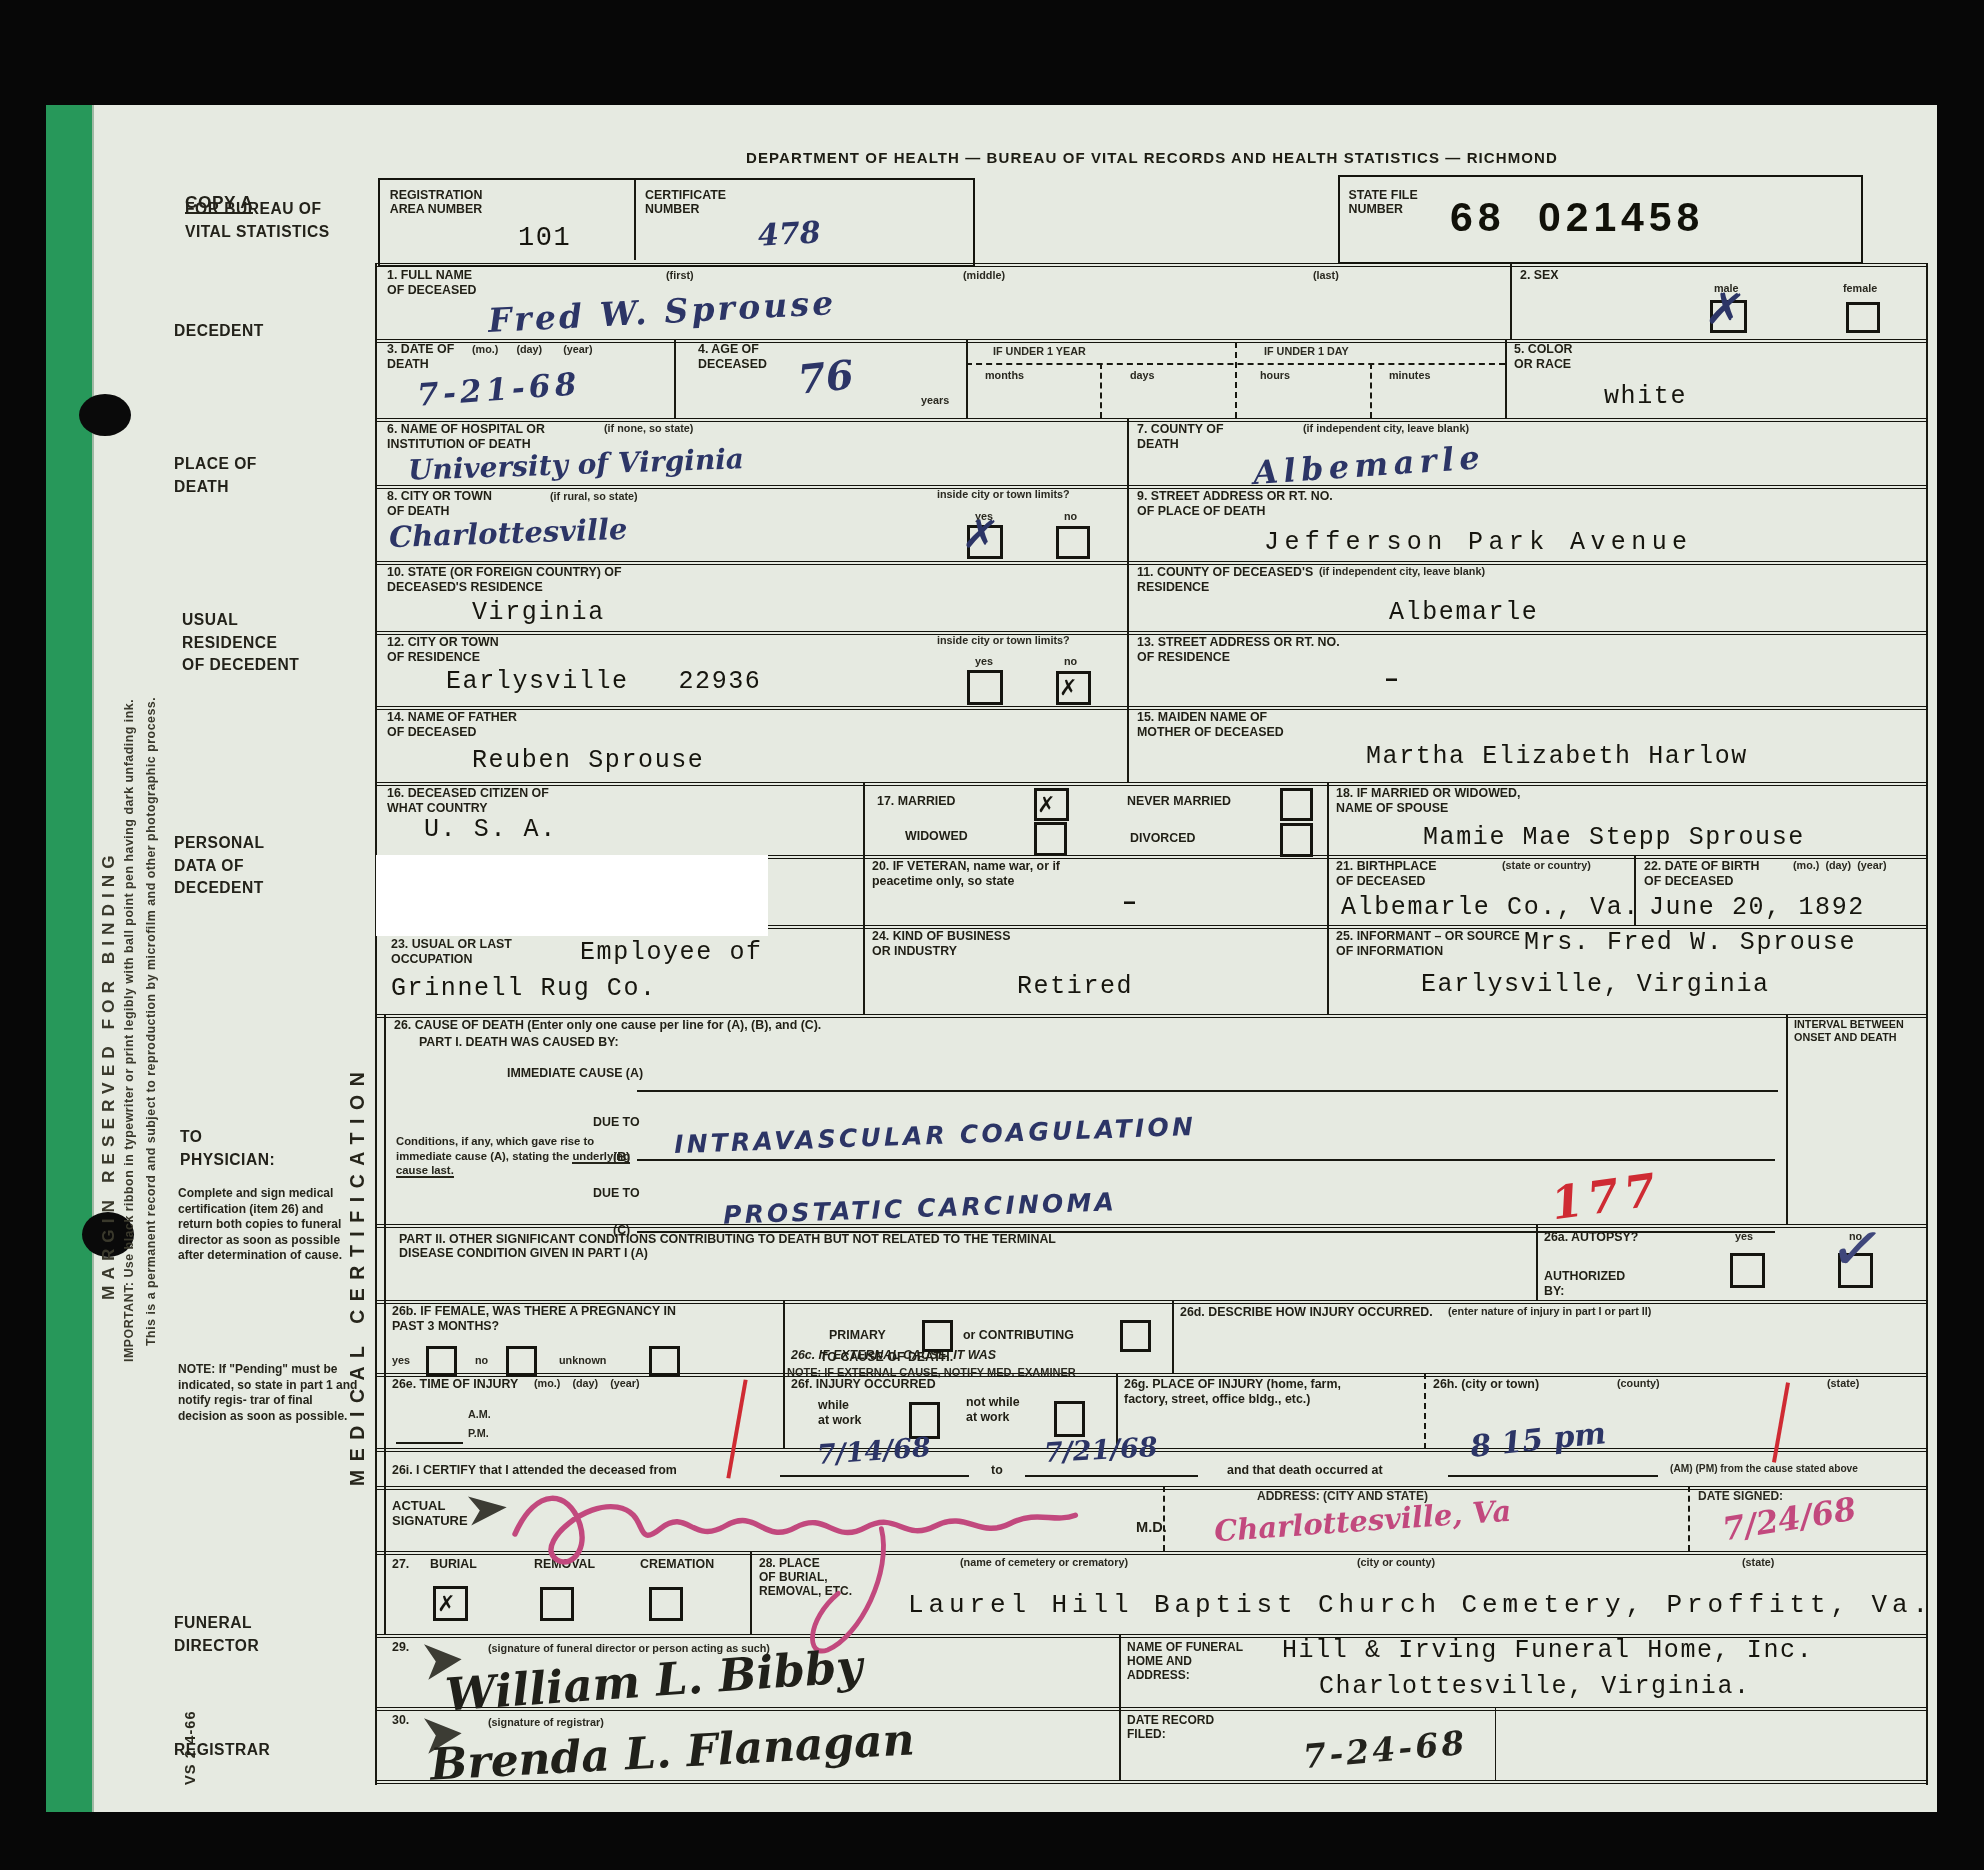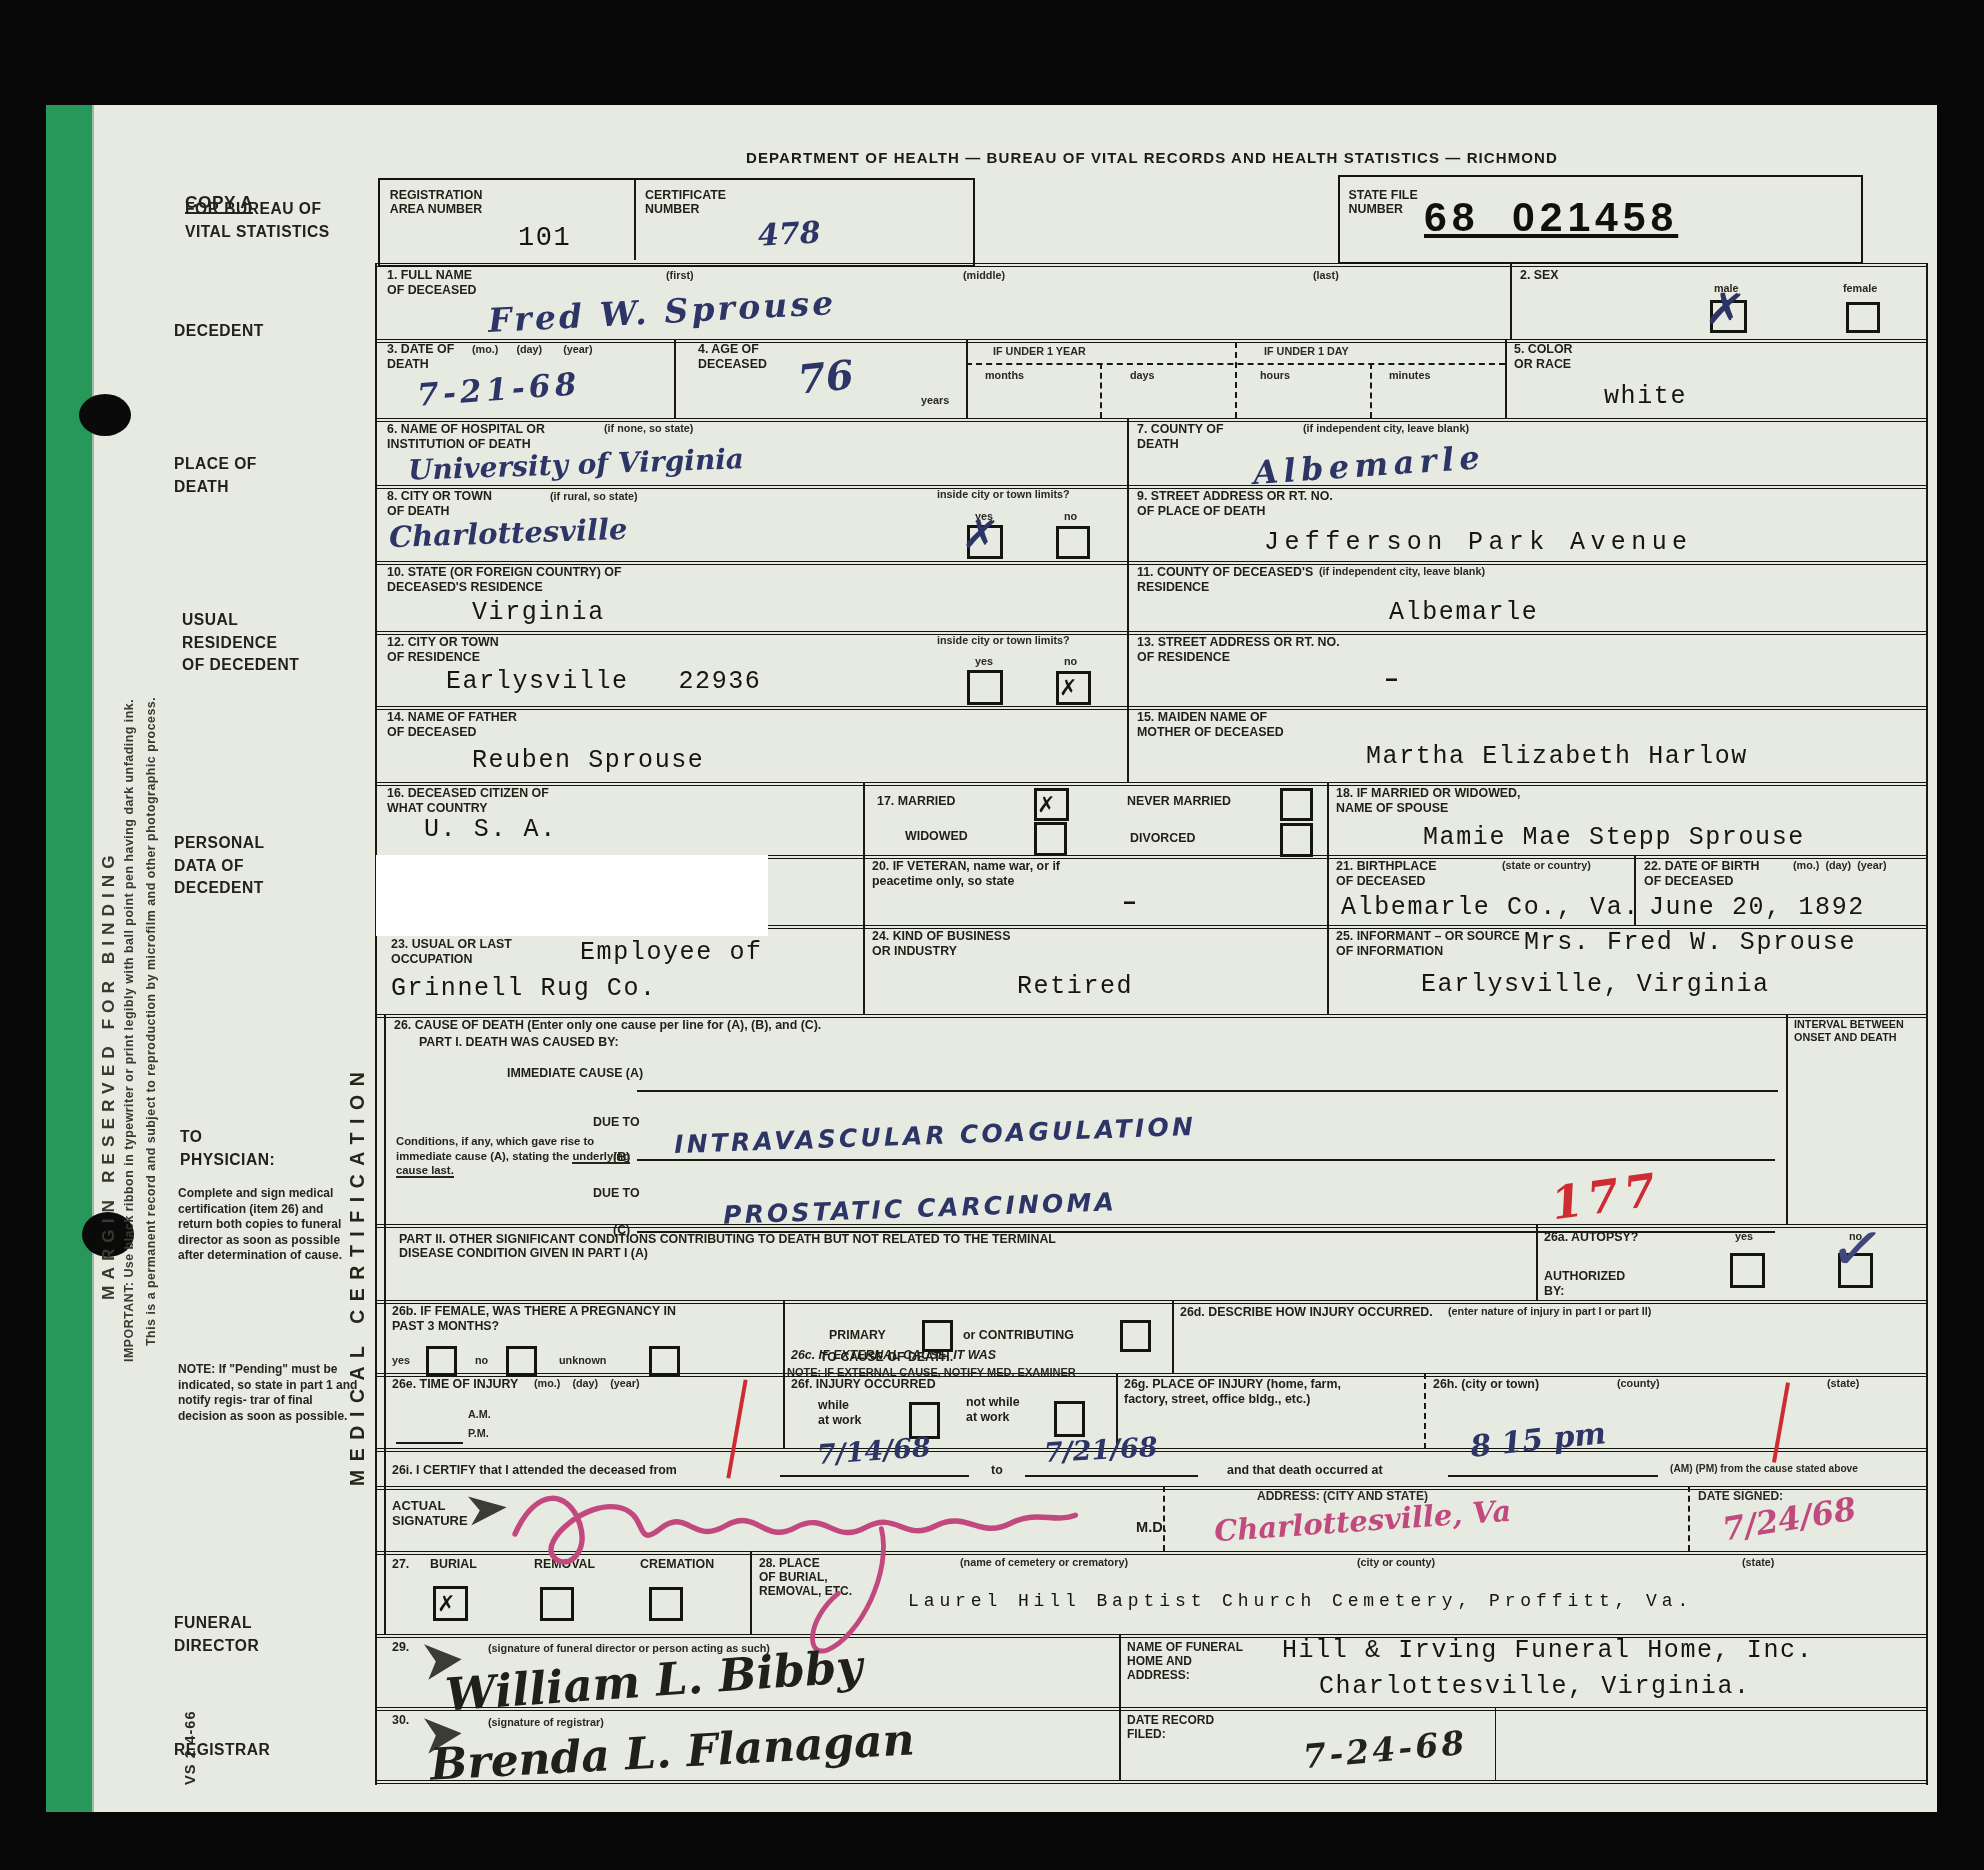--- a/index.html
+++ b/index.html
@@ -75,21 +75,21 @@
 AREA NUMBER</div>
     <div class="typed" style="left:138px;top:44px;font-size:27px;">101</div>
     <div class="vline" style="left:254px;top:0;height:80px;"></div>
     <div class="lab" style="left:265px;top:7.6px;">CERTIFICATE
 NUMBER</div>
     <div class="hand" style="left:378px;top:39px;font-size:30px;transform:rotate(-3deg);">478</div>
   </div>
   <div class="box" style="left:1292px;top:70px;width:521px;height:85px;">
     <div class="lab" style="left:8.6px;top:10.8px;">STATE FILE
 NUMBER</div>
-    <div style="position:absolute;left:84px;top:17.3px;font:800 41px 'Liberation Sans',sans-serif;letter-spacing:4.9px;color:#111109;white-space:pre;text-decoration:underline;">68  021458</div>
+    <div style="position:absolute;left:110px;top:17.3px;font:800 41px 'Liberation Sans',sans-serif;letter-spacing:4.9px;color:#111109;white-space:pre;">68  021458</div>
   </div>
 
   <div class="vline" style="left:329px;top:158px;height:1522px;"></div>
   <div class="vline" style="left:1880px;top:158px;height:1522px;"></div>
 
   <div class="row" style="top:158px;"></div>
   <div class="row" style="top:234px;"></div>
   <div class="row" style="top:313px;"></div>
   <div class="row" style="top:380px;"></div>
   <div class="row" style="top:456px;"></div>
@@ -360,21 +360,21 @@
   <div class="cb" style="left:387px;top:1481px;width:29px;height:29px;"></div>
   <div class="cbx" style="left:392px;top:1483px;">✗</div>
   <div class="cb" style="left:494px;top:1482px;width:28px;height:28px;"></div>
   <div class="cb" style="left:603px;top:1482px;width:28px;height:28px;"></div>
   <div class="lab" style="left:713px;top:1451px;font-size:12px;">28. PLACE
 OF BURIAL,
 REMOVAL, ETC.</div>
   <div class="hint" style="left:914px;top:1452px;">(name of cemetery or crematory)</div>
   <div class="hint" style="left:1311px;top:1452px;">(city or county)</div>
   <div class="hint" style="left:1696px;top:1452px;">(state)</div>
-  <div class="typed" style="left:862px;top:1487px;font-size:18px;letter-spacing:4.9px;">Laurel Hill Baptist Church Cemetery, Proffitt, Va.</div>
+  <div class="typed" style="left:862px;top:1487px;font-size:26px;letter-spacing:4.9px;">Laurel Hill Baptist Church Cemetery, Proffitt, Va.</div>
 
   <div class="lab" style="left:346px;top:1535px;">29.</div>
   <svg style="position:absolute;left:378px;top:1536px;" width="43" height="43" viewBox="0 0 80 80">
         <polygon points="0,6 70,34 8,72 22,38" fill="#3c3c34"></polygon>
       </svg>
   <div class="hint" style="left:442px;top:1538px;">(signature of funeral director or person acting as such)</div>
   <div class="hand" style="left:399px;top:1553px;font-size:45px;color:#20201a;transform:rotate(-4deg);z-index:6;">William L. Bibby</div>
   <div class="lab" style="left:1081px;top:1535px;font-size:12px;">NAME OF FUNERAL
 HOME AND
 ADDRESS:</div>

